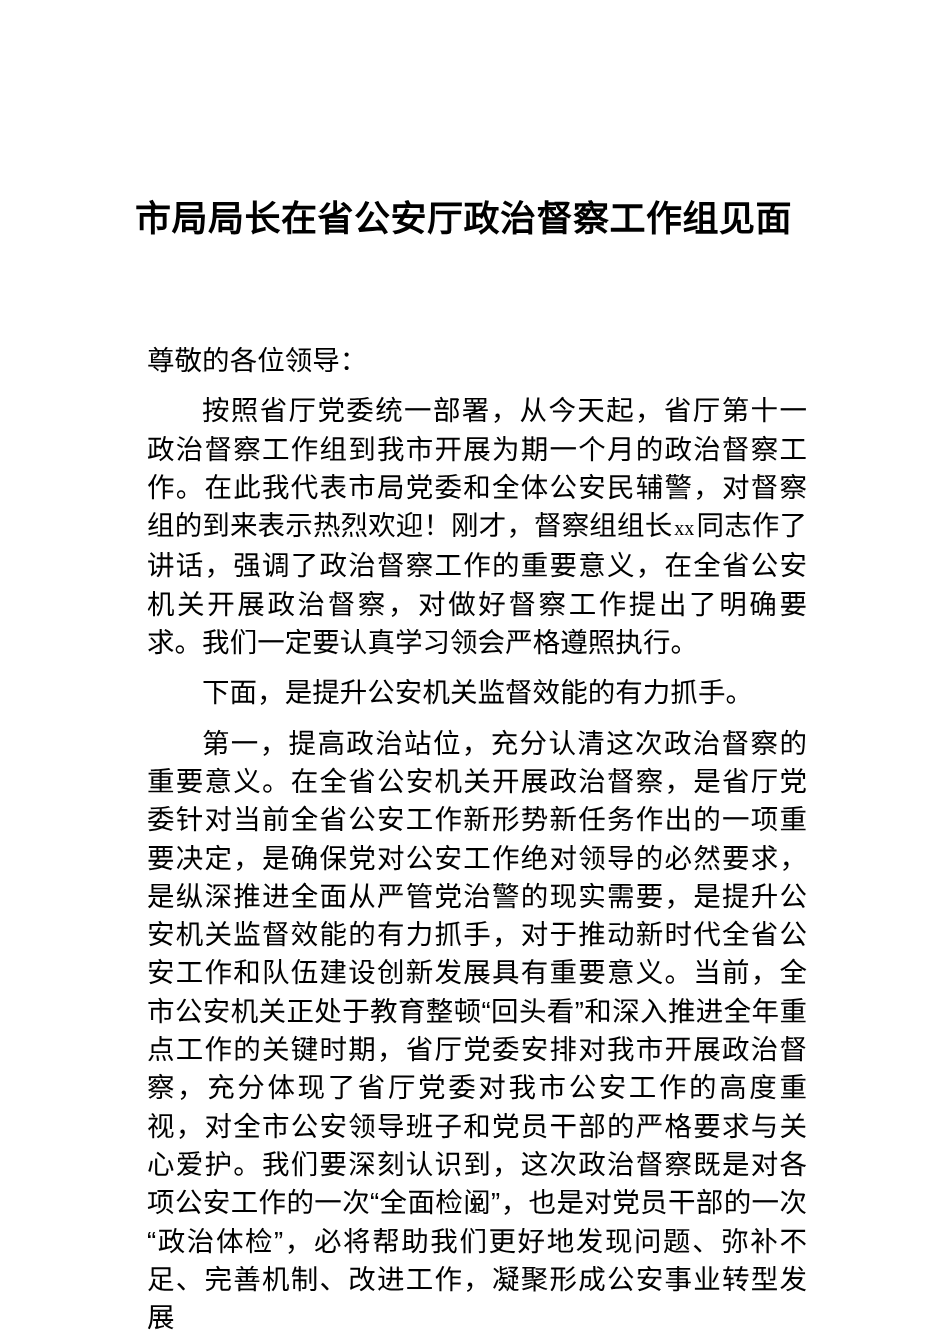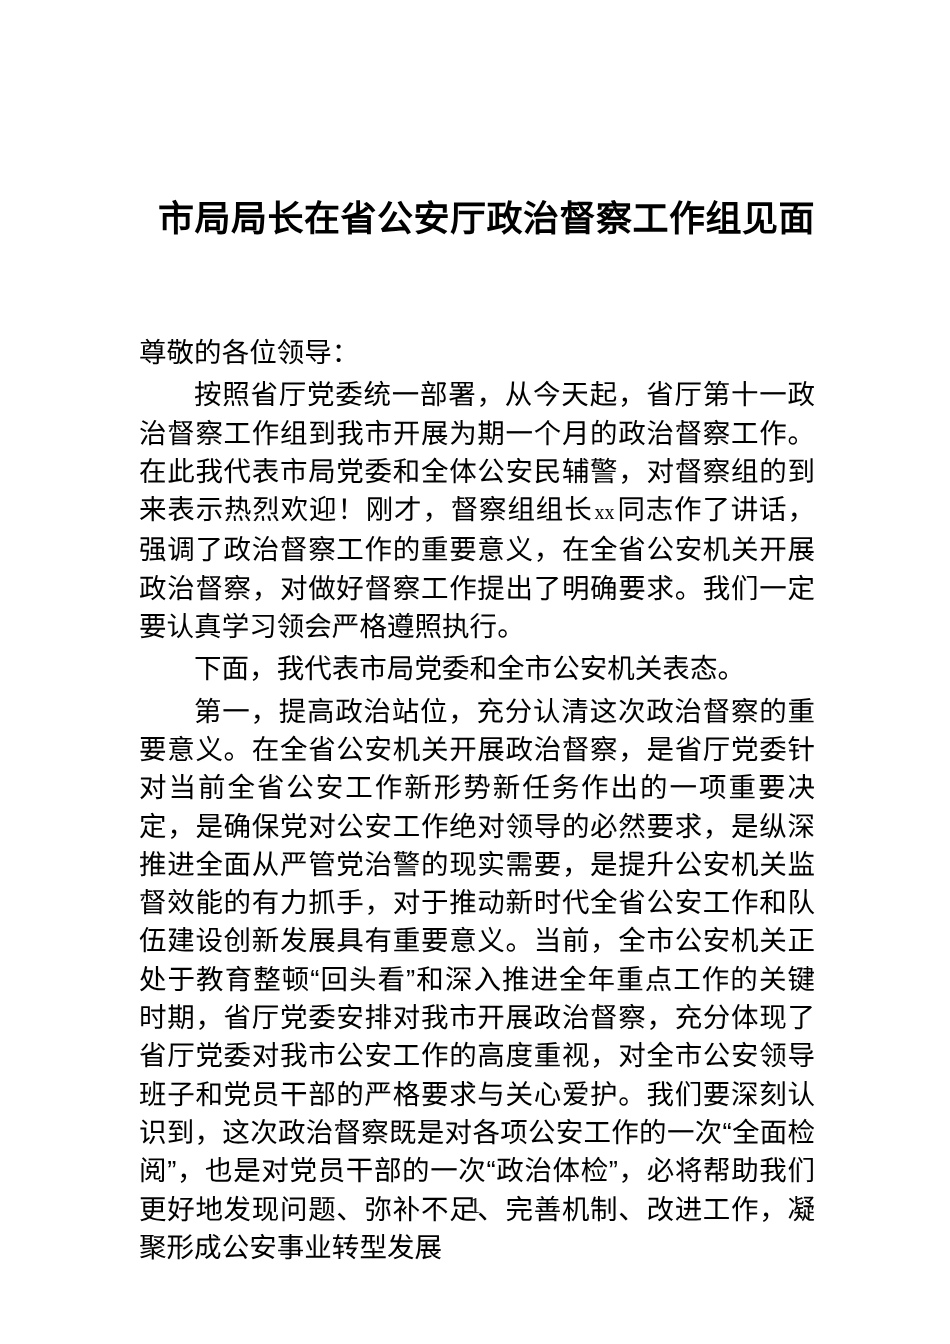--- a/index.html
+++ b/index.html
@@ -23,21 +23,21 @@
     inset: 0;
     background: #ffffff;
   }
 
   
   .doc-title {
     position: absolute;
     left: 135px;
     top: 162px;
     width: 680px;
-    text-align: right;
+    text-align: left;
     font-size: 36px;
     line-height: 66px;
     font-weight: bold;
     letter-spacing: 0.5px;
     font-family: "Liberation Sans", "DejaVu Sans", sans-serif;
   }
   .doc-title .title-line {
     display: block;
     white-space: nowrap;
   }
@@ -49,21 +49,21 @@
     top: 330px;
     width: 684px;
     font-size: 27.5px;
     line-height: 38.3px;
     letter-spacing: 0.05px;
     text-align: justify;
     text-justify: inter-character;
   }
 
   .para {
-    margin: 4px;
+    margin: 12px;
     text-indent: 2em;
     text-align: justify;
     text-justify: inter-character;
     word-break: break-all;
   }
   .para.no-indent {
     text-indent: 0;
   }
   .para .latin {
     font-family: "Liberation Serif", "DejaVu Serif", serif;
@@ -95,21 +95,21 @@
 
   <div class="body-block">
 
     <p class="para no-indent">尊敬的各位领导：</p>
 
 
     <p class="para">
       <span>按照省厅党委统一部署，从今天起，省厅第十一政治督察工作组到我市开展为期一个月的政治督察工作。在此我代表市局党委和全体公安民辅警，对督察组的到来表示热烈欢迎！刚才，督察组组长</span><span class="latin">xx</span><span>同志作了讲话，强调了政治督察工作的重要意义，在全省公安机关开展政治督察，对做好督察工作提出了明确要求。我们一定要认真学习领会严格遵照执行。</span>
     </p>
 
-    <p class="para">下面，我代表市局党委和全市公安机关表态。</p>
+    <p class="para">下面，是提升公安机关监督效能的有力抓手。</p>
 
     <p class="para">第一，提高政治站位，充分认清这次政治督察的重要意义。在全省公安机关开展政治督察，是省厅党委针对当前全省公安工作新形势新任务作出的一项重要决定，是确保党对公安工作绝对领导的必然要求，是纵深推进全面从严管党治警的现实需要，是提升公安机关监督效能的有力抓手，对于推动新时代全省公安工作和队伍建设创新发展具有重要意义。当前，全市公安机关正处于教育整顿“回头看”和深入推进全年重点工作的关键时期，省厅党委安排对我市开展政治督察，充分体现了省厅党委对我市公安工作的高度重视，对全市公安领导班子和党员干部的严格要求与关心爱护。我们要深刻认识到，这次政治督察既是对各项公安工作的一次“全面检阅”，也是对党员干部的一次“政治体检”，必将帮助我们更好地发现问题、弥补不足、完善机制、改进工作，凝聚形成公安事业转型发展</p>
 
   </div>
 
   <div class="page-number">1</div>
 
 </div>
 
 </body></html>

